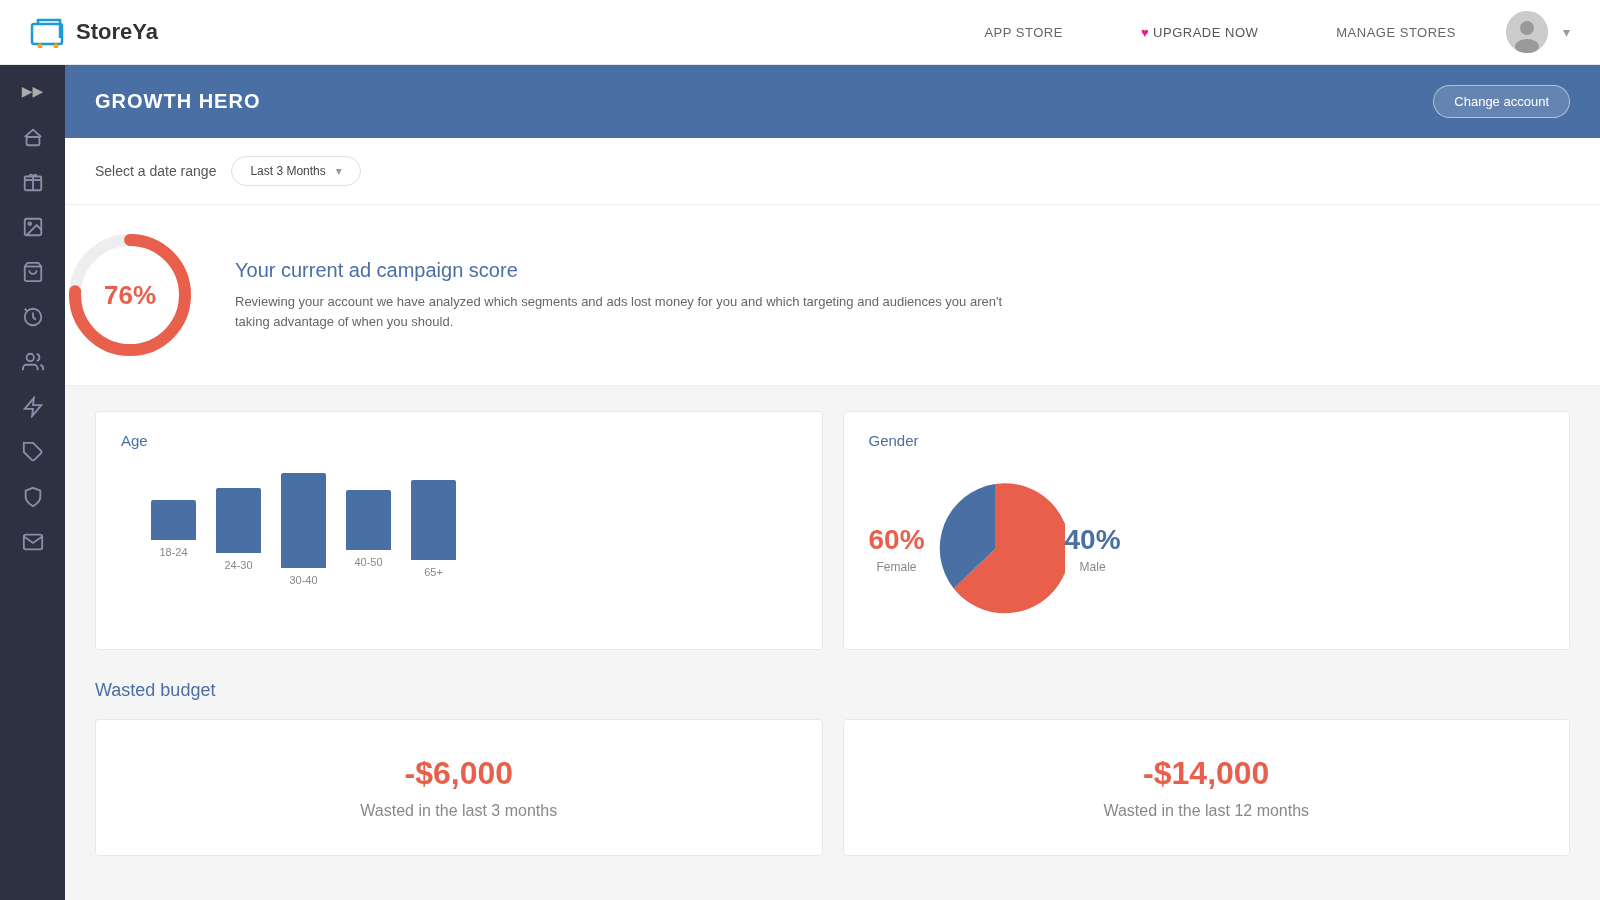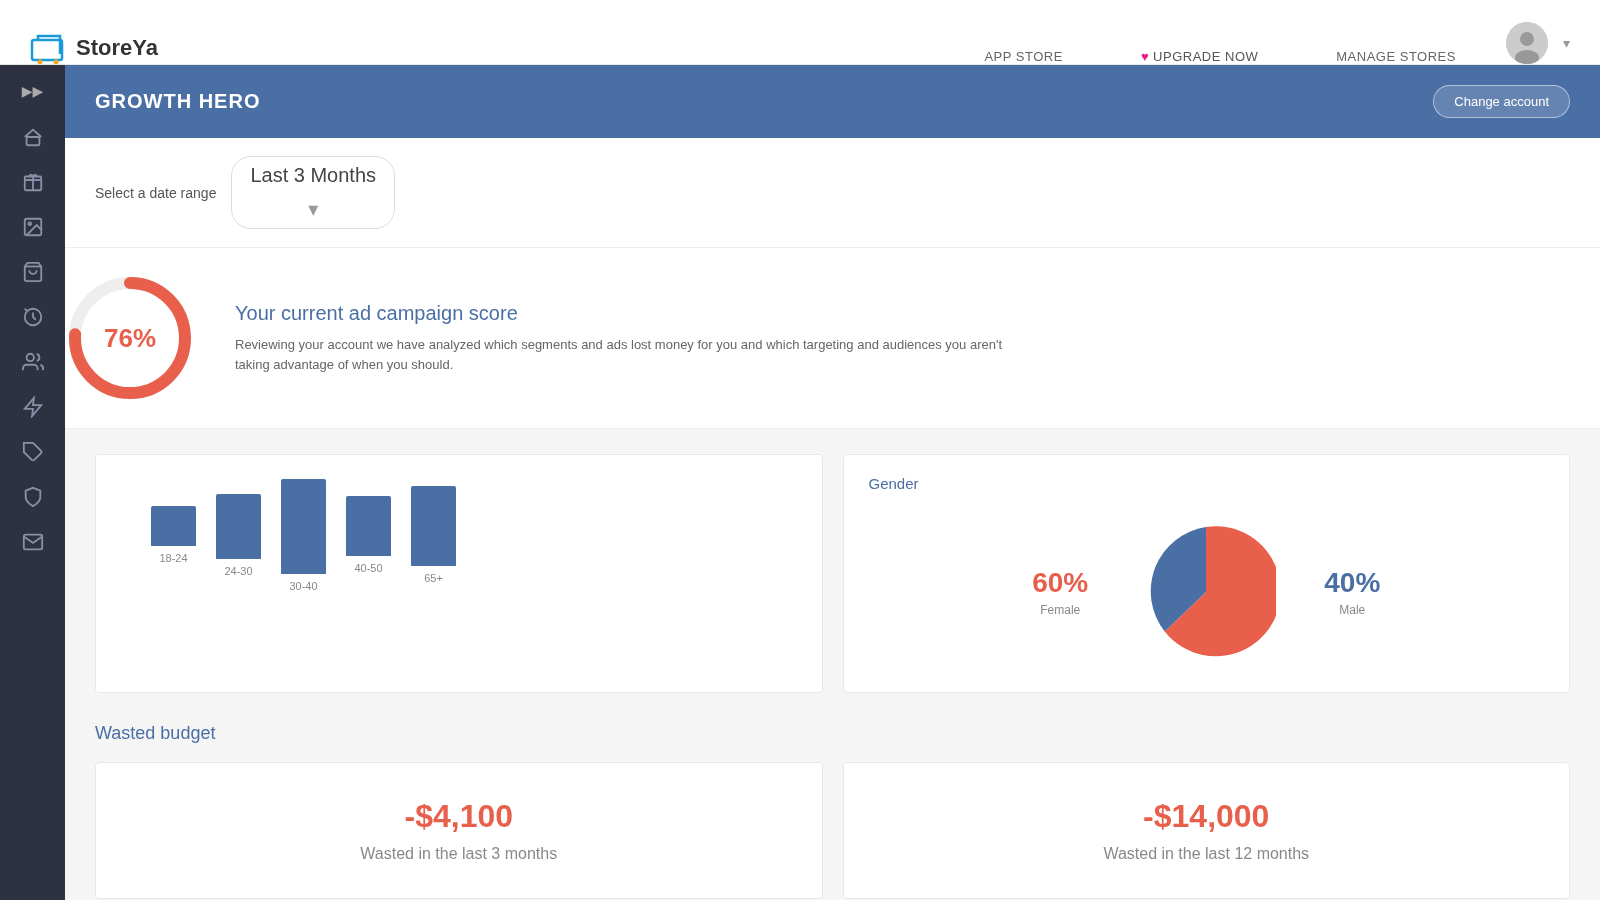--- a/index.html
+++ b/index.html
@@ -3,21 +3,21 @@
   <meta charset="utf-8">
   <style>
     * { margin: 0; padding: 0; box-sizing: border-box; }
     body { font-family: -apple-system, BlinkMacSystemFont, 'Segoe UI', Arial, sans-serif; background: #f5f5f5; display: flex; flex-direction: column; height: 900px; overflow: hidden; }
 
     
     .top-nav {
       height: 65px;
       background: #fff;
       display: flex;
-      align-items: flex-end;
+      align-items: center;
       padding: 0 30px;
       border-bottom: 1px solid #e8e8e8;
       flex-shrink: 0;
     }
     .logo-area {
       display: flex;
       align-items: center;
       gap: 8px;
       flex: 1;
     }
@@ -138,28 +138,27 @@
       color: #fff;
       padding: 8px 20px;
       border-radius: 20px;
       font-size: 13px;
       cursor: pointer;
     }
     .date-range-select {
       border: 1px solid #ddd;
       border-radius: 20px;
       padding: 7px 18px;
-      font-size: 20px;
+      font-size: 12px;
       color: #444;
       display: flex;
       align-items: center;
       gap: 10px;
       cursor: pointer;
       background: #fff;
-      flex-direction: column;
     }
 
     
     .score-section {
       background: #fff;
       padding: 25px 30px;
       margin: 0 -30px;
       display: flex;
       align-items: center;
       gap: 40px;
@@ -243,23 +242,22 @@
     }
     .bar-label {
       font-size: 11px;
       color: #888;
     }
 
     
     .gender-content {
       display: flex;
       align-items: center;
-      justify-content: center;
+      justify-content: flex-start;
       padding: 10px 0;
-      gap: 48px;
     }
     .gender-stat {
       text-align: center;
     }
     .gender-pct {
       font-size: 28px;
       font-weight: 600;
     }
     .gender-pct.female { color: #e8604c; }
     .gender-pct.male { color: #4a6fa5; }
@@ -425,20 +423,21 @@
         <h2>Your current ad campaign score</h2>
         <p>Reviewing your account we have analyzed which segments and ads lost money for you and which targeting and audiences you aren't taking advantage of when you should.</p>
       </div>
     </div>
 
     <div style="padding: 25px 30px;">
 
       <div class="charts-row">
 
         <div class="chart-card">
+          <div class="chart-card-title">Age</div>
           <div class="bar-chart">
             <div class="bar-group">
               <div class="bar" style="height:40px;"></div>
               <span class="bar-label">18-24</span>
             </div>
             <div class="bar-group">
               <div class="bar" style="height:65px;"></div>
               <span class="bar-label">24-30</span>
             </div>
             <div class="bar-group">
@@ -477,21 +476,21 @@
             </div>
           </div>
         </div>
 
       </div>
 
       <div class="wasted-section">
         <div class="section-title">Wasted budget</div>
         <div class="wasted-cards">
           <div class="wasted-card">
-            <div class="wasted-amount">-$4,100</div>
+            <div class="wasted-amount">-$6,000</div>
             <div class="wasted-desc">Wasted in the last 3 months</div>
           </div>
           <div class="wasted-card">
             <div class="wasted-amount">-$14,000</div>
             <div class="wasted-desc">Wasted in the last 12 months</div>
           </div>
         </div>
       </div>
 
     </div>

